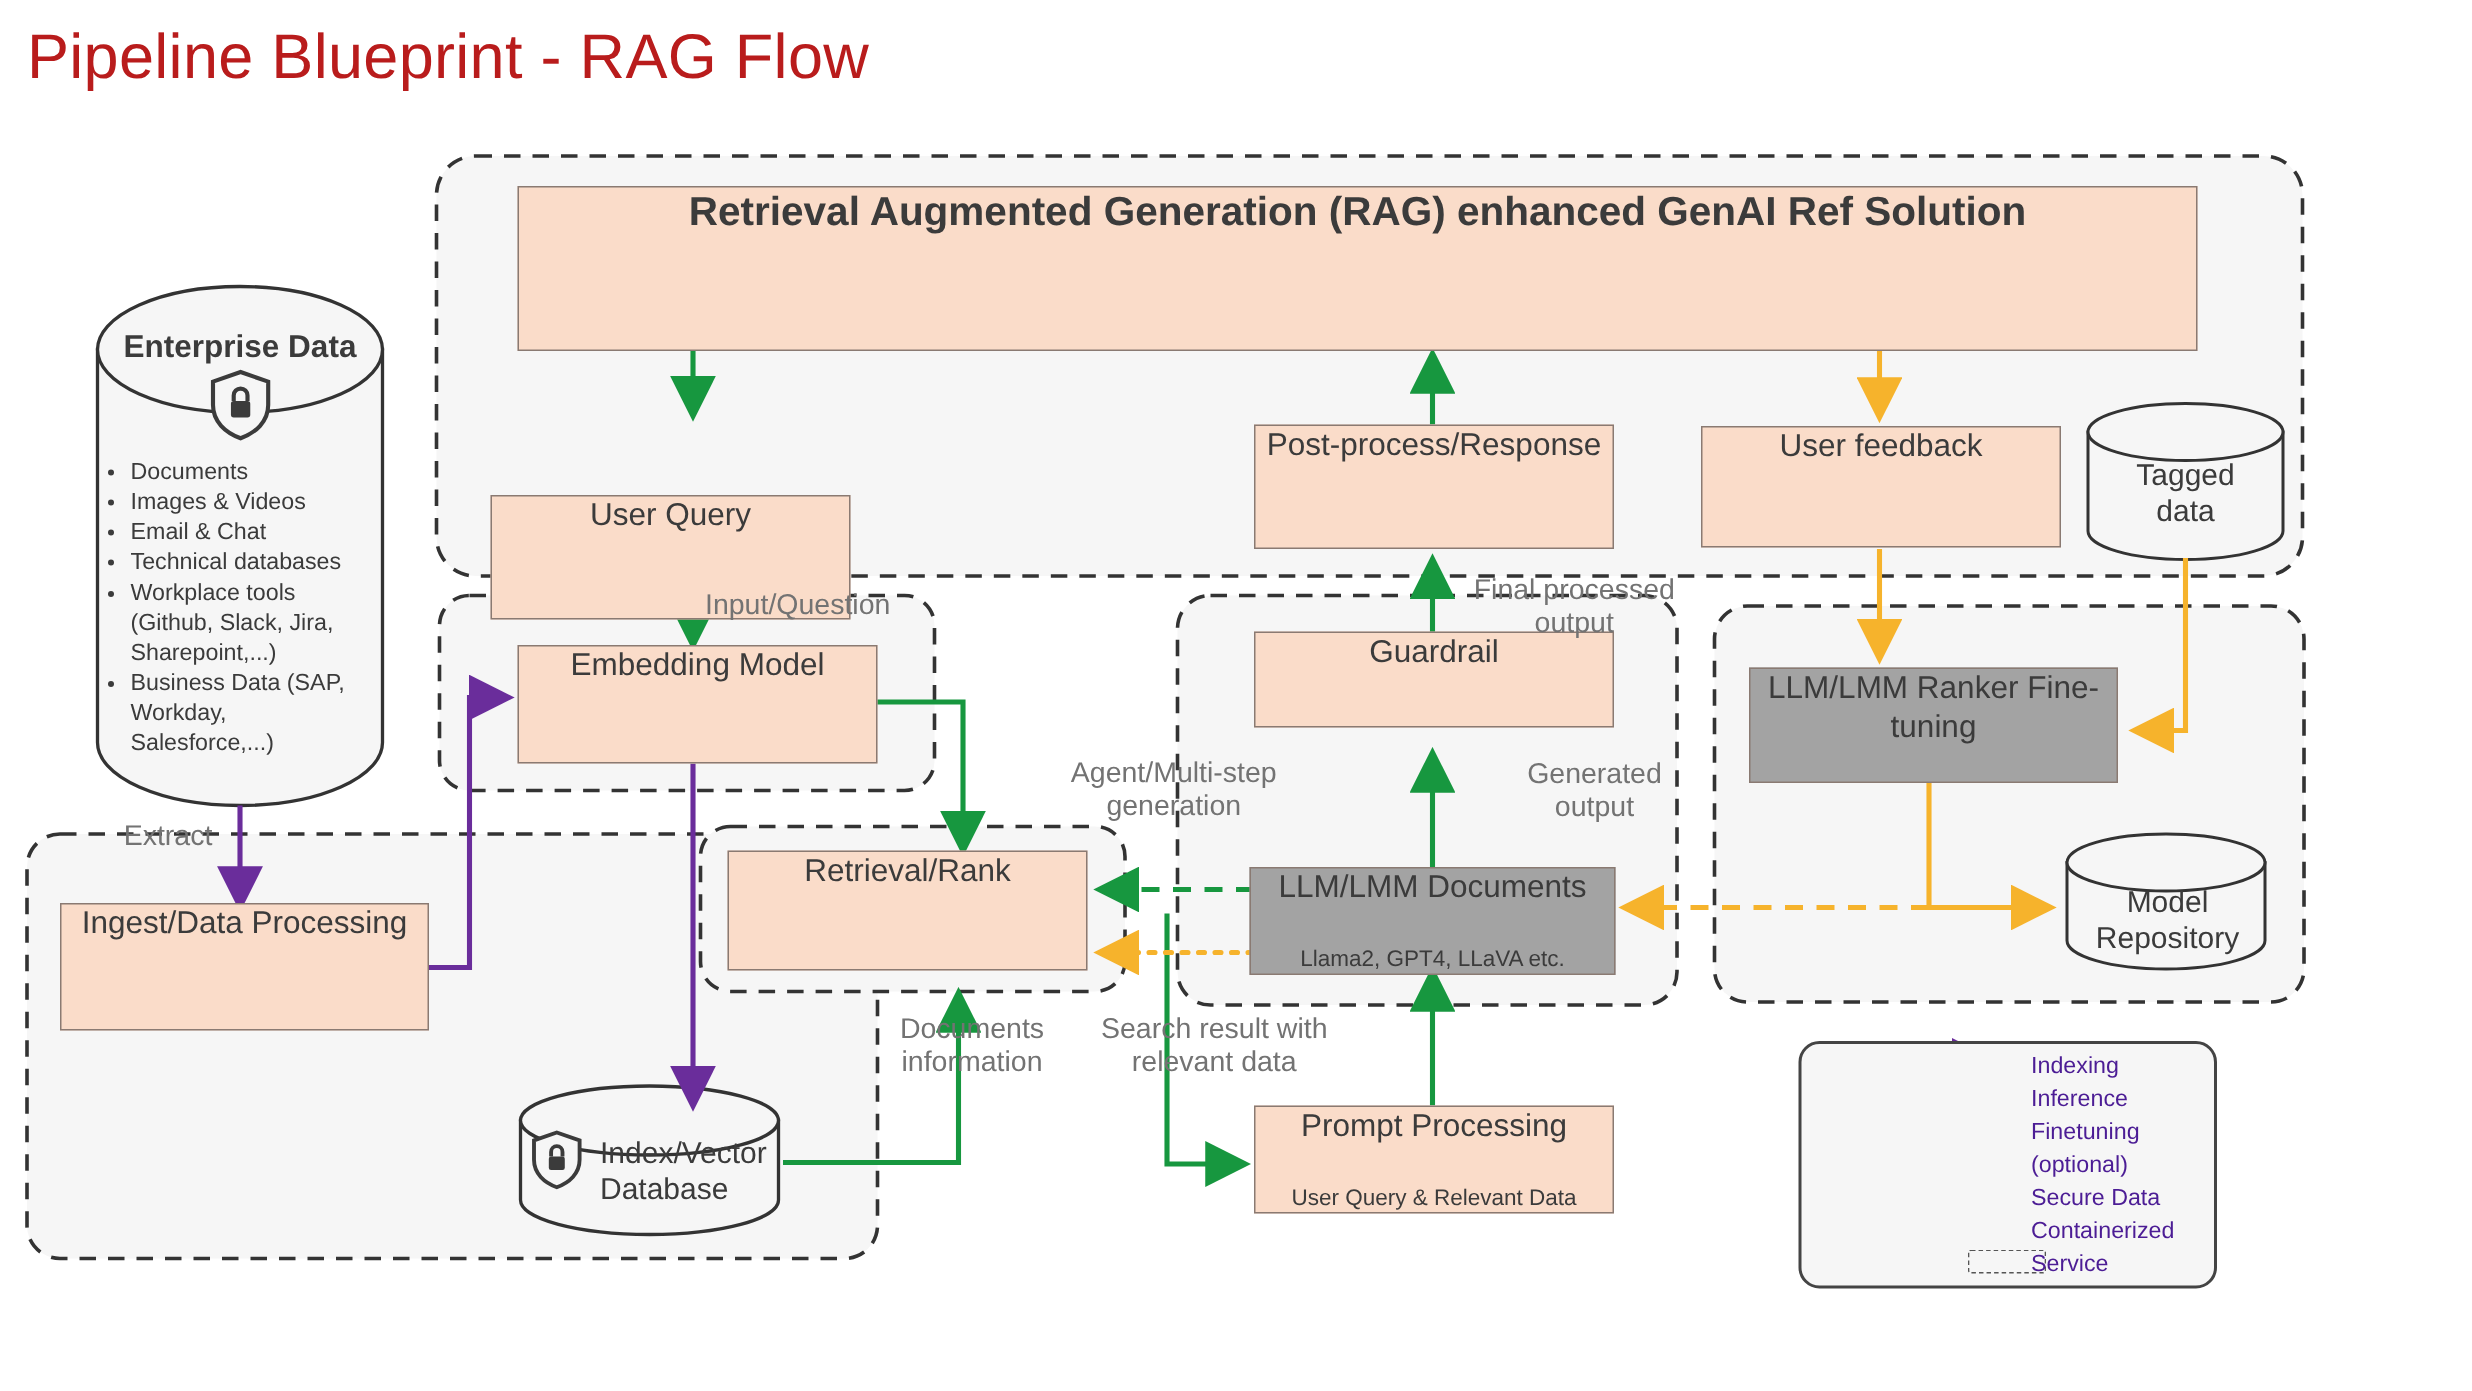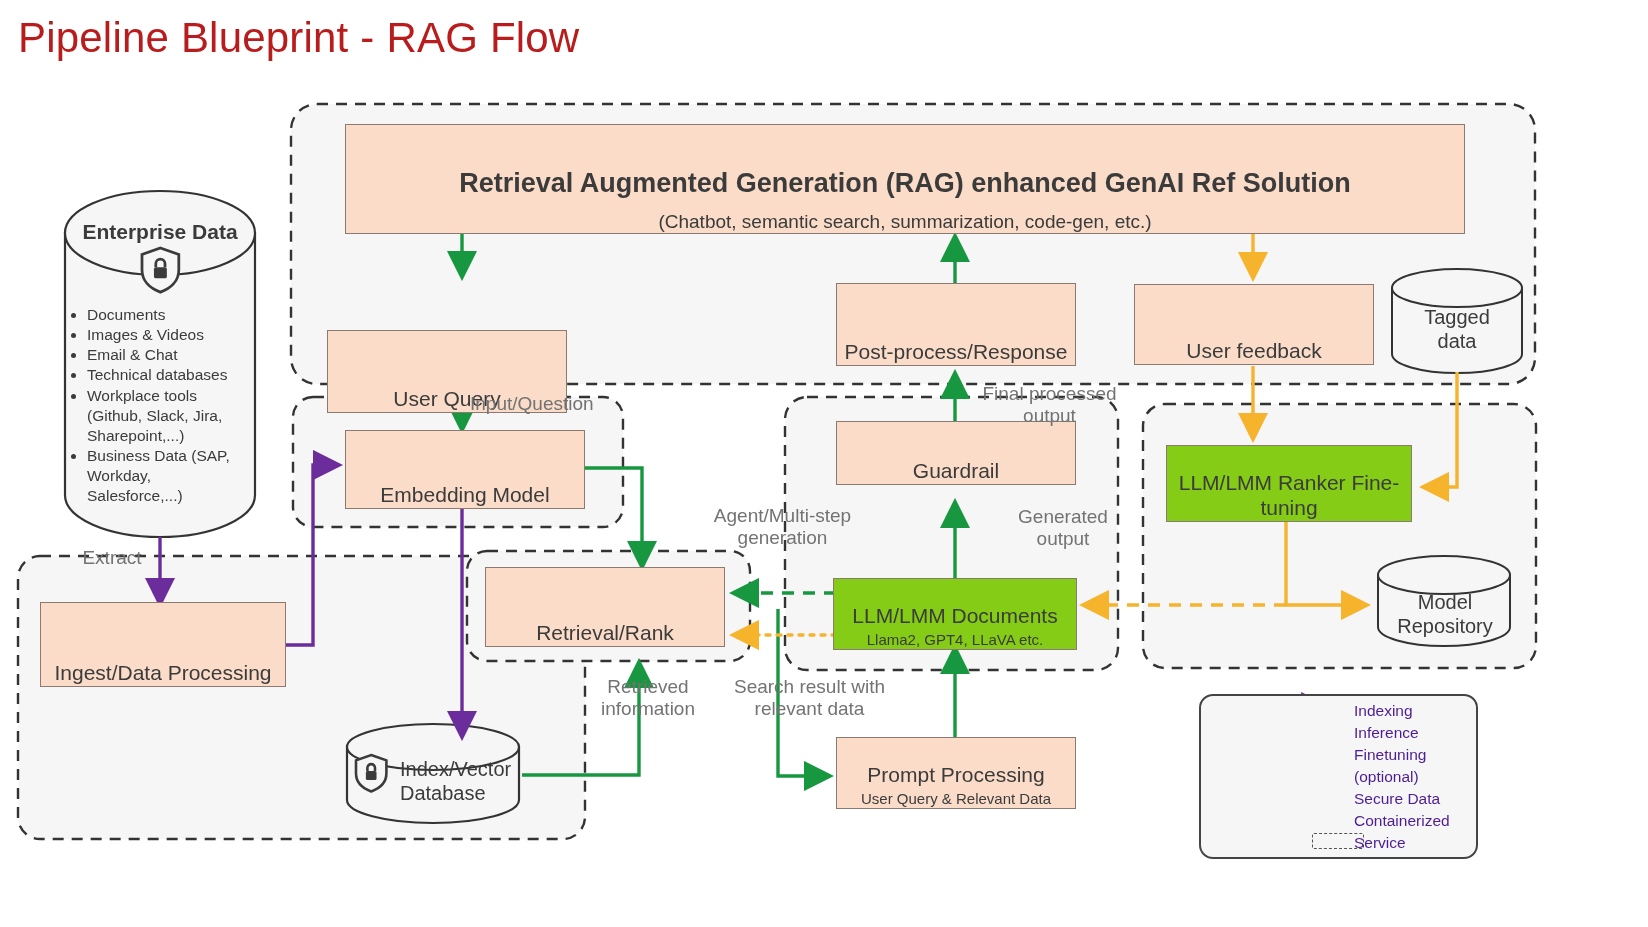--- a/index.html
+++ b/index.html
@@ -2,23 +2,23 @@
 <html><head>
 <meta charset="utf-8">
 <style>
   html,body{margin:0;padding:0;background:#ffffff;}
   body{width:1648px;height:927px;position:relative;overflow:hidden;
        font-family:"Liberation Sans","DejaVu Sans",sans-serif;color:#3b3b3b;}
   #root{position:absolute;inset:0;}
   svg.layer{position:absolute;left:0;top:0;width:1648px;height:927px;overflow:visible;}
   .title{position:absolute;left:18px;top:14px;font-size:42px;color:#b91c1c;letter-spacing:.2px;white-space:nowrap;}
   .node{position:absolute;box-sizing:border-box;display:flex;flex-direction:column;
-        align-items:center;justify-content:flex-end;text-align:center;}
+        align-items:center;justify-content:space-between;text-align:center;}
   .peach{background:#fadcc9;border:1.6px solid #8a7a72;}
-  .cream{background:#84cc16;border:1.6px solid #8a7a72;}
+  .cream{background:#a3a3a3;border:1.6px solid #8a7a72;}
   .node .t1{font-size:21px;line-height:1.22;color:#3b3b3b;}
   .node .t2{font-size:15px;line-height:1.22;color:#3b3b3b;margin-top:2px;}
   .bigbox .t1{font-size:27px;font-weight:bold;}
   .bigbox .t2{font-size:19px;margin-top:10px;}
   .edgelabel{position:absolute;font-size:19px;color:#737373;line-height:1.16;text-align:center;}
   .cyl-label{position:absolute;text-align:center;font-size:20px;color:#3b3b3b;line-height:1.2;}
   .ed-title{position:absolute;font-size:21px;font-weight:bold;color:#3b3b3b;text-align:center;width:200px;}
   .ed-list{position:absolute;left:72px;top:305px;width:175px;font-size:15.5px;line-height:1.30;color:#3b3b3b;}
   .ed-list li{margin:0 0 0 0;padding:0;}
   .ed-list ul{margin:0;padding-left:15px;list-style:disc;}
@@ -159,21 +159,20 @@
       <li>Images &amp; Videos</li>
       <li>Email &amp; Chat</li>
       <li>Technical databases</li>
       <li>Workplace tools (Github, Slack, Jira, Sharepoint,...)</li>
       <li>Business Data (SAP, Workday, Salesforce,...)</li>
     </ul>
   </div>
 
   <div class="node peach bigbox" style="left:345px;top:124px;width:1120px;height:110px;">
     <div class="t1">Retrieval Augmented Generation (RAG) enhanced GenAI Ref Solution</div>
-    <div class="t2">(Chatbot, semantic search, summarization, code-gen, etc.)</div>
   </div>
 
   <div class="node peach" style="left:327px;top:283px;width:240px;height:83px;margin-top:47px;">
     <div class="t1">User Query</div>
   </div>
 
   <div class="node peach" style="left:836px;top:283px;width:240px;height:83px;padding:0 6px;">
     <div class="t1">Post-process/Response</div>
   </div>
 
@@ -229,21 +228,21 @@
   <div class="edgelabel" style="left:62px;top:547px;width:100px;">Extract</div>
 
   <div class="edgelabel" style="left:470px;top:393px;width:180px;text-align:left;">Input/Question</div>
 
   <div class="edgelabel" style="left:962px;top:383px;width:175px;">Final processed output</div>
 
   <div class="edgelabel" style="left:998px;top:506px;width:130px;">Generated output</div>
 
   <div class="edgelabel" style="left:695px;top:505px;width:175px;">Agent/Multi-step generation</div>
 
-  <div class="edgelabel" style="left:583px;top:676px;width:130px;">Retrieved information</div>
+  <div class="edgelabel" style="left:583px;top:676px;width:130px;">Documents information</div>
 
   <div class="edgelabel" style="left:722px;top:676px;width:175px;">Search result with relevant data</div>
 
   <div class="legend"></div>
   <div class="dashsample"></div>
   <div class="legend-text">
     <div>Indexing</div>
     <div>Inference</div>
     <div>Finetuning</div>
     <div>(optional)</div>

